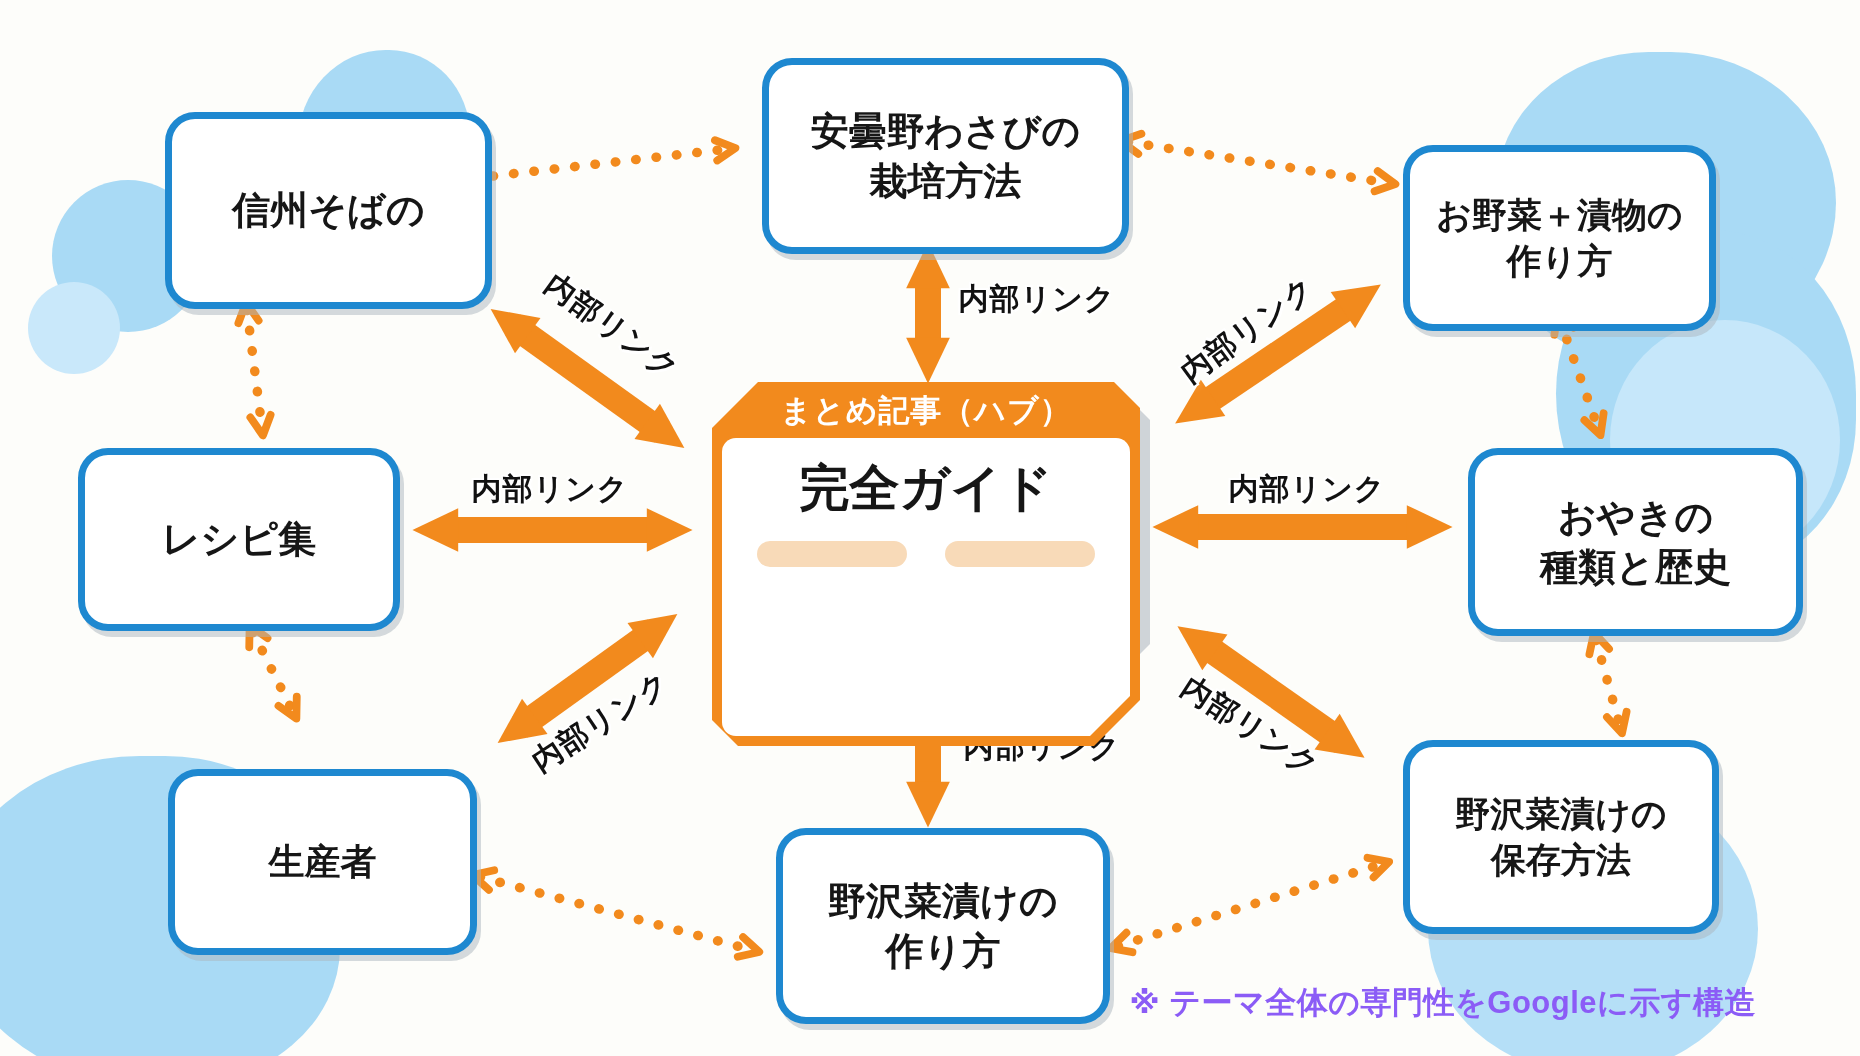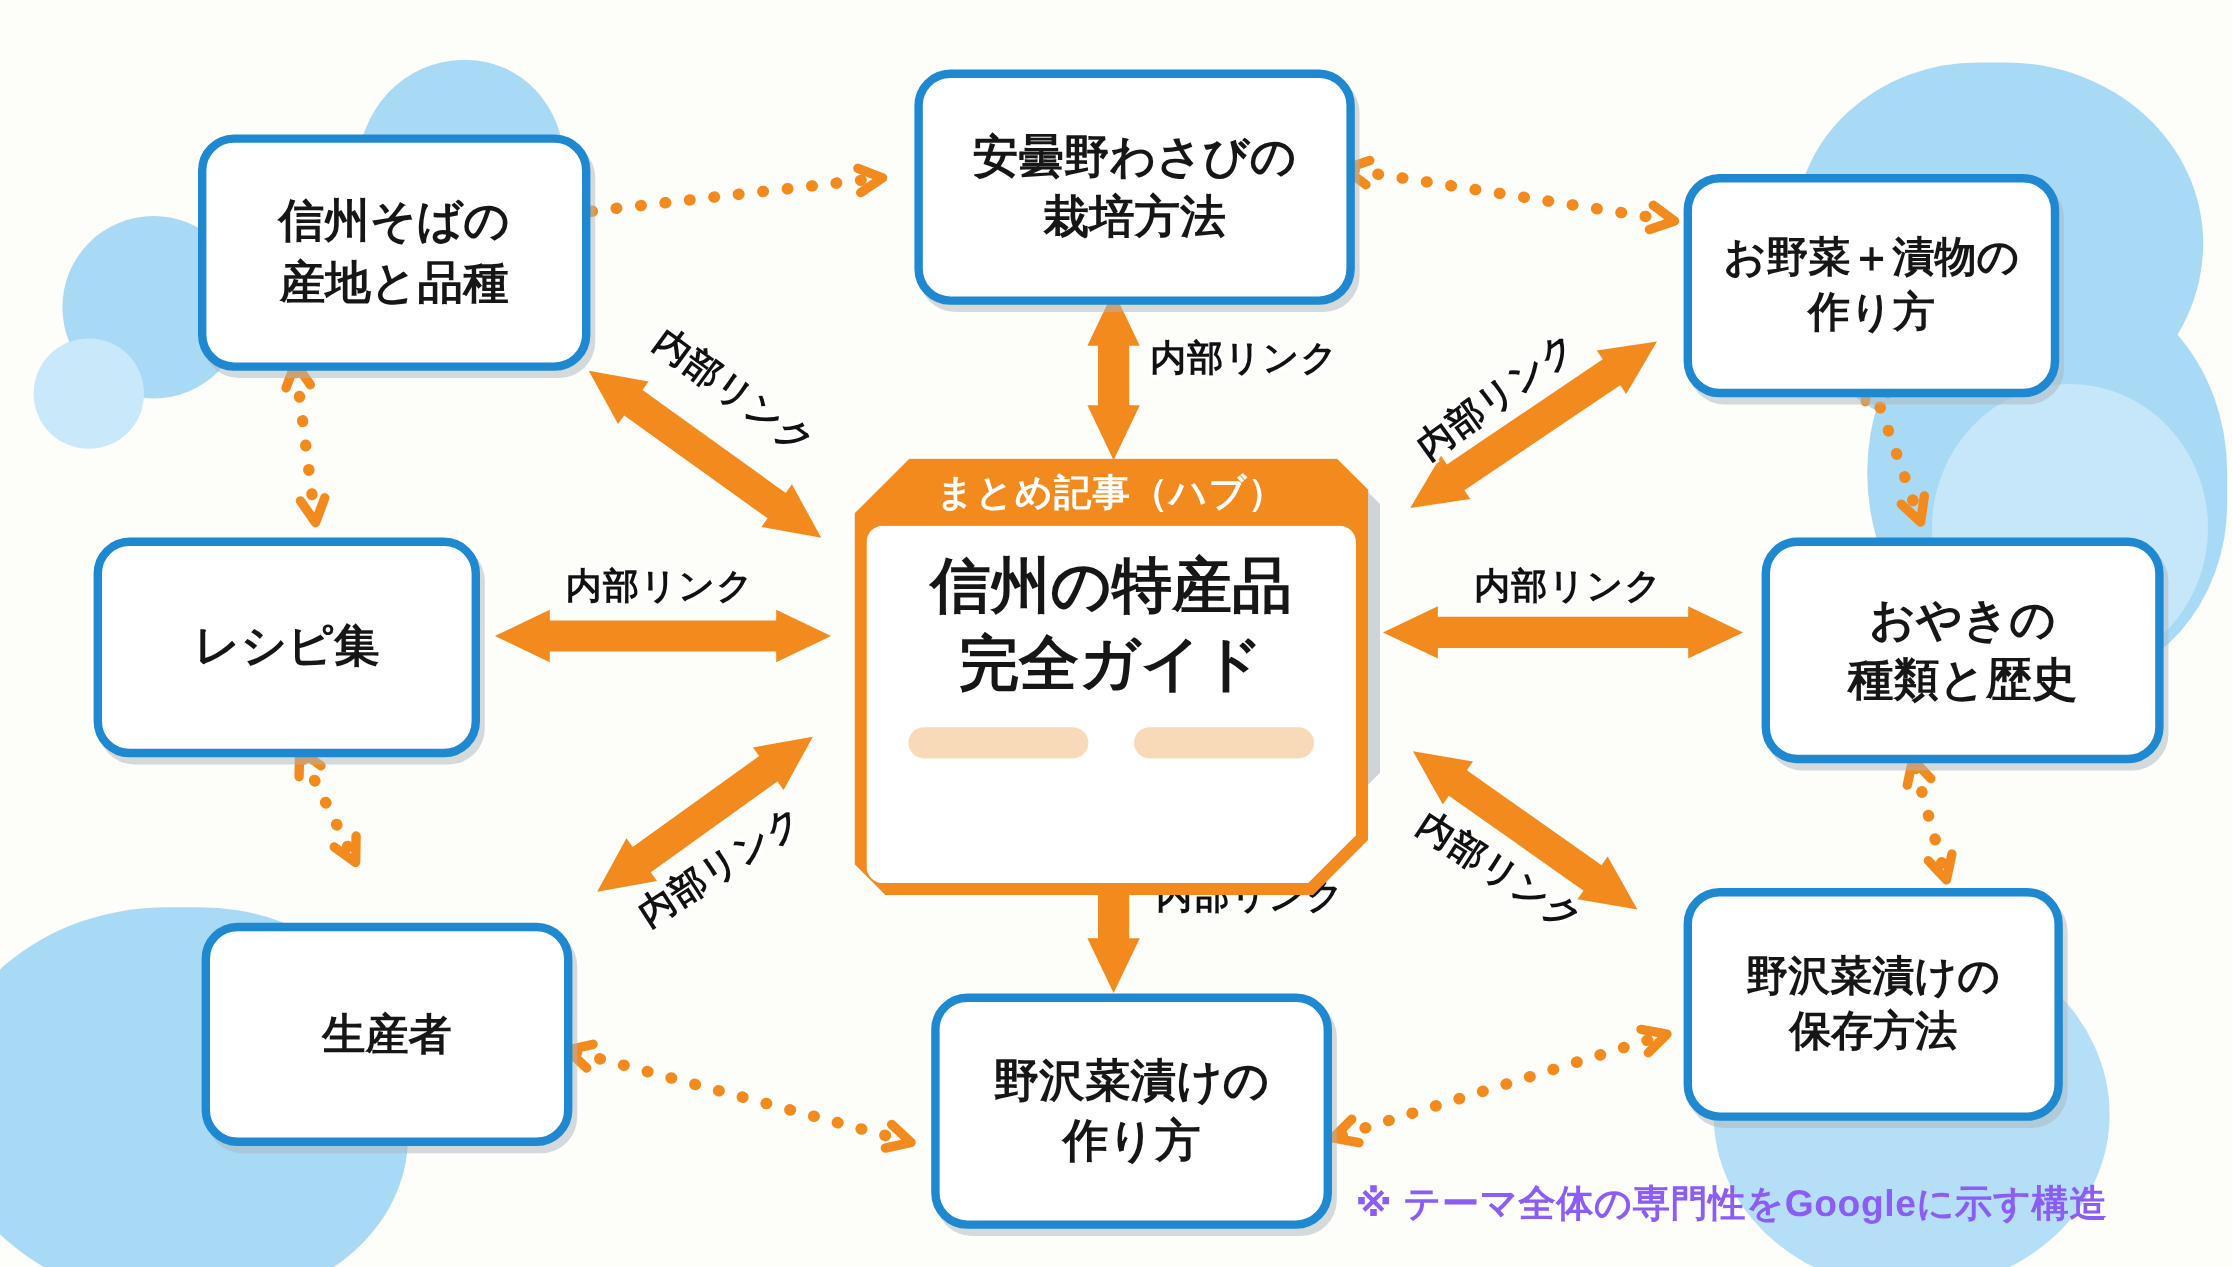--- a/index.html
+++ b/index.html
@@ -131,21 +131,20 @@
   <div class="link-label ll-nw">内部リンク</div>
   <div class="link-label ll-ne">内部リンク</div>
   <div class="link-label ll-w">内部リンク</div>
   <div class="link-label ll-e">内部リンク</div>
   <div class="link-label ll-sw">内部リンク</div>
   <div class="link-label ll-s">内部リンク</div>
   <div class="link-label ll-se">内部リンク</div>
 
   <div class="node n-tl">
     <div>信州そばの</div>
-    <div>産地と品種</div>
   </div>
   <div class="node n-tc">
     <div>安曇野わさびの</div>
     <div>栽培方法</div>
   </div>
   <div class="node n-tr">
     <div>お野菜＋漬物の</div>
     <div>作り方</div>
   </div>
   <div class="node n-r">
@@ -165,21 +164,20 @@
   </div>
   <div class="node n-br">
     <div>野沢菜漬けの</div>
     <div>保存方法</div>
   </div>
 
   <div id="hub-shadow" class="hub-clip"></div>
   <div id="hub" class="hub-clip">
     <div id="hub-badge">まとめ記事（ハブ）</div>
     <div id="hub-body">
-      <div>信州の特産品</div>
       <div>完全ガイド</div>
       <div id="hub-pills">
         <span></span>
         <span></span>
       </div>
     </div>
   </div>
 
   <div id="footnote">※ テーマ全体の専門性をGoogleに示す構造</div>
 

